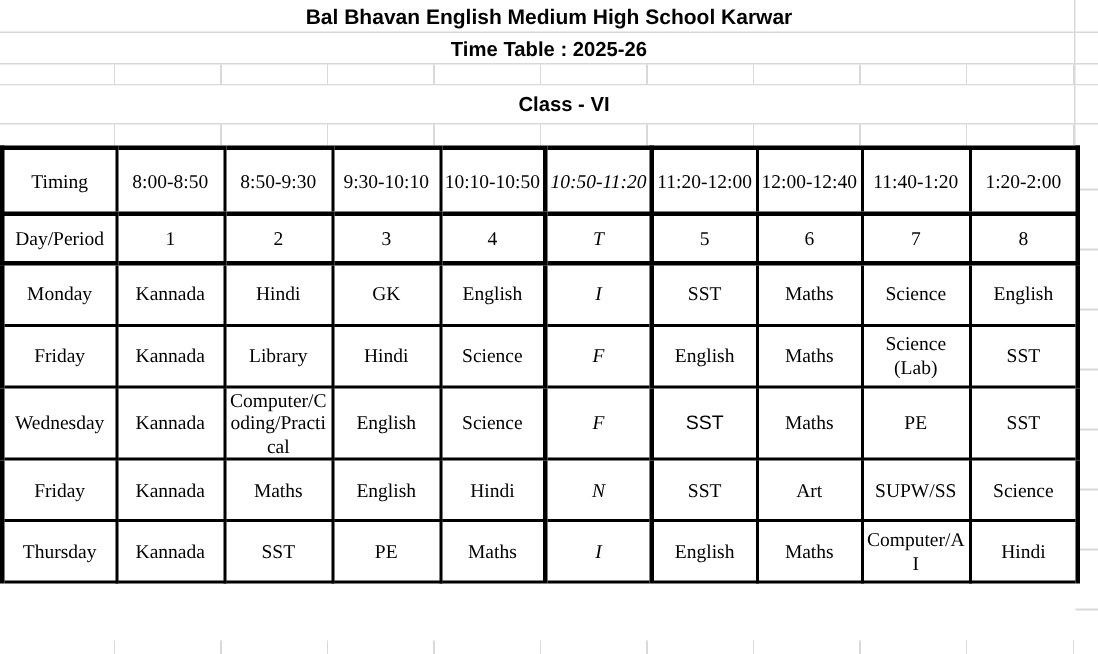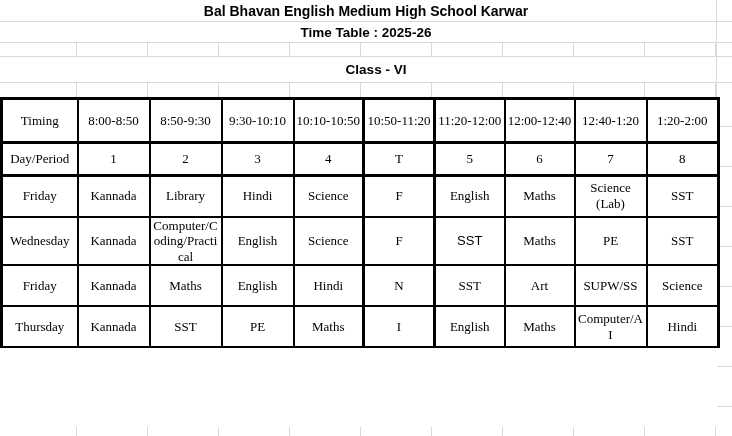--- a/index.html
+++ b/index.html
@@ -51,21 +51,21 @@
     background:#fff;
   }
   tr.row-timing{height:44px;}
   tr.row-dayperiod{height:33px;}
   tr.row-day{height:41px;}
   tr.row-sat{height:42px;}
   tr.row-timing th{border-top:3px solid #000;border-bottom:3px solid #000;margin-top:27px;}
   tr.row-dayperiod th, tr.row-dayperiod td{border-bottom:3px solid #000;margin-top:44px;}
   .c-first{border-left:3px solid #000 !important;}
   .c-last{border-right:3px solid #000 !important;}
-  .c-tiffin{border-left:3px solid #000 !important;border-right:3px solid #000 !important;}
+  .c-tiffin{border-left:3px solid #000 !important;border-right:3px solid #000 !important;font-style:italic;}
   tr.row-sat td{border-bottom:3px solid #000;}
   .hdr{font-weight:bold;font-size:13px;}
   .time{font-weight:bold;font-size:11px;font-family:"Liberation Serif",serif;}
   .num{font-weight:bold;font-size:13.5px;}
   .xs{font-size:9.5px;line-height:1.2;word-break:break-all;}
   .bw{overflow-wrap:break-word;word-wrap:break-word;}
   .sans-sm{font-family:"Liberation Sans",sans-serif;font-size:11px;}
   
   td.offtable{
     border:0 !important;border-right:1px solid #d9d9d9 !important;
@@ -107,34 +107,46 @@
   <tbody>
       <tr class="row-timing">
     <th class="hdr c-first">Timing</th>
     <th class="time">8:00-8:50</th>
     <th class="time">8:50-9:30</th>
     <th class="time">9:30-10:10</th>
     <th class="time">10:10-10:50</th>
     <th class="time c-tiffin">10:50-11:20</th>
     <th class="time">11:20-12:00</th>
     <th class="time">12:00-12:40</th>
-    <th class="time">12:40-1:20</th>
+    <th class="time">11:40-1:20</th>
     <th class="time c-last">1:20-2:00</th>
   </tr>
   <tr class="row-dayperiod">
     <th class="hdr c-first">Day/Period</th>
     <td class="num">1</td>
     <td class="num">2</td>
     <td class="num">3</td>
     <td class="num">4</td>
     <td class="num c-tiffin">T</td>
     <td class="num">5</td>
     <td class="num">6</td>
     <td class="num">7</td>
     <td class="num c-last">8</td>
+  </tr>
+  <tr class="row-day">
+    <th class="hdr c-first">Monday</th>
+    <td>Kannada</td>
+    <td>Hindi</td>
+    <td>GK</td>
+    <td>English</td>
+    <td class="num c-tiffin">I</td>
+    <td>SST</td>
+    <td>Maths</td>
+    <td>Science</td>
+    <td class="c-last">English</td>
   </tr>
   <tr class="row-day">
     <th class="hdr c-first">Friday</th>
     <td>Kannada</td>
     <td>Library</td>
     <td>Hindi</td>
     <td>Science</td>
     <td class="num c-tiffin">F</td>
     <td>English</td>
     <td>Maths</td>

